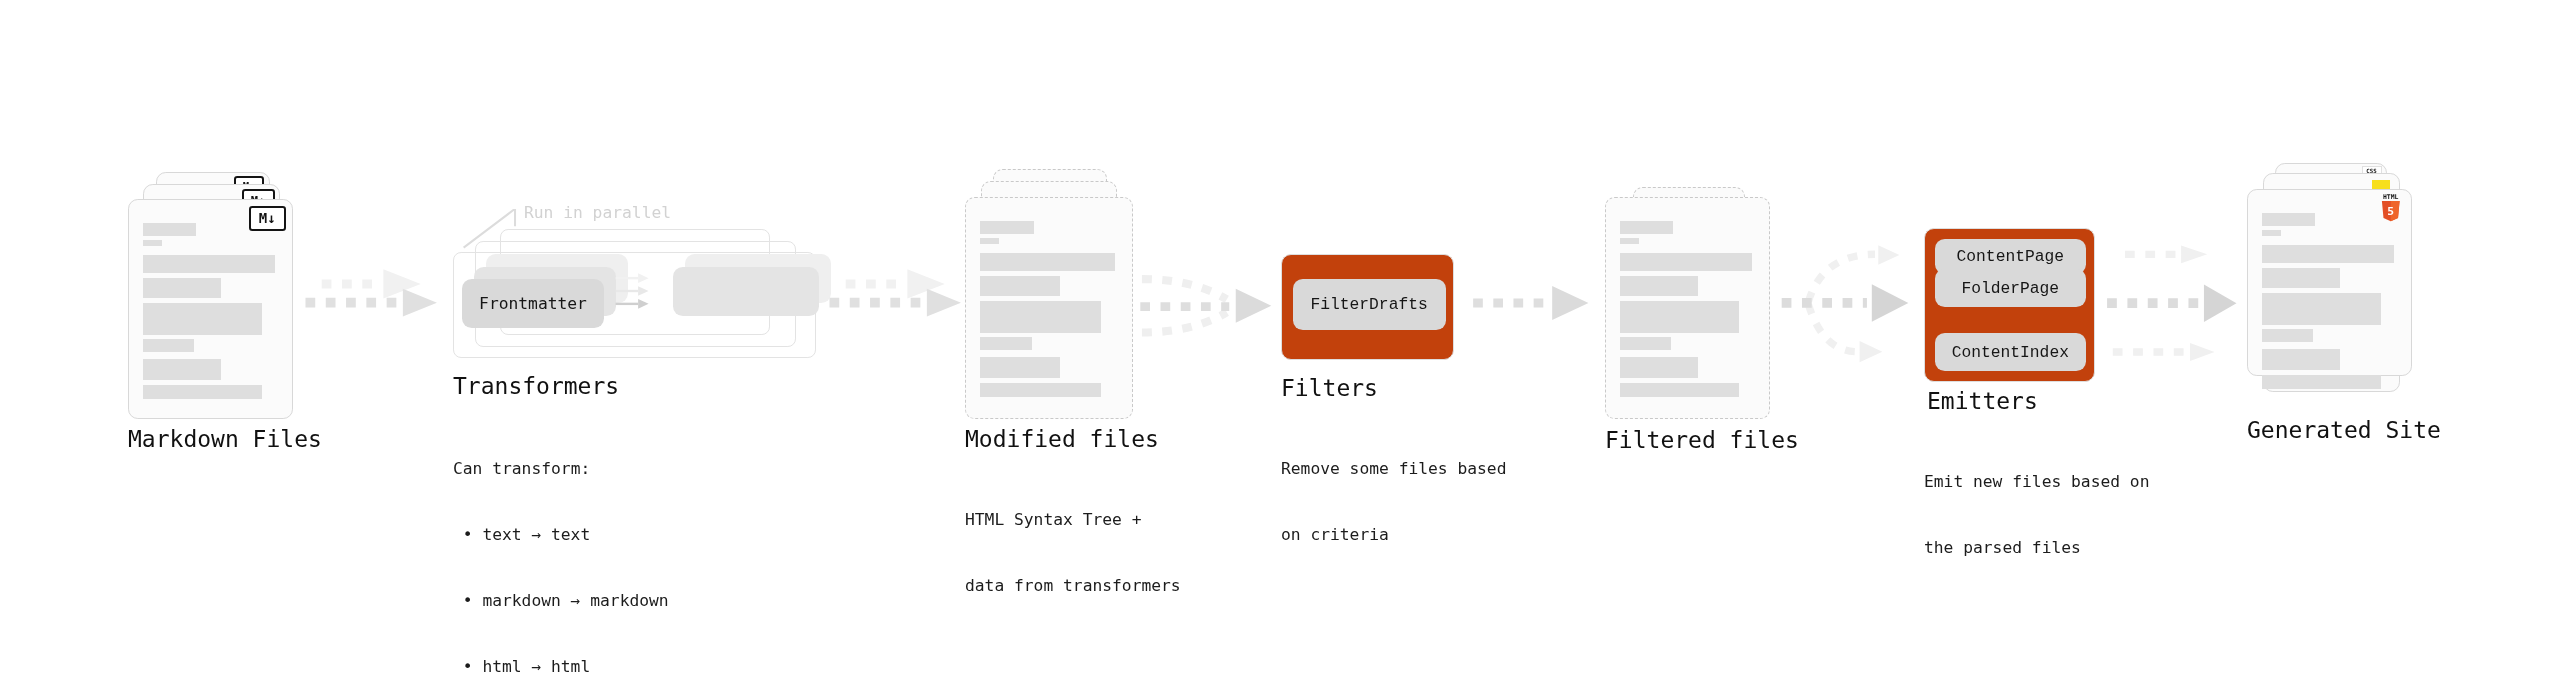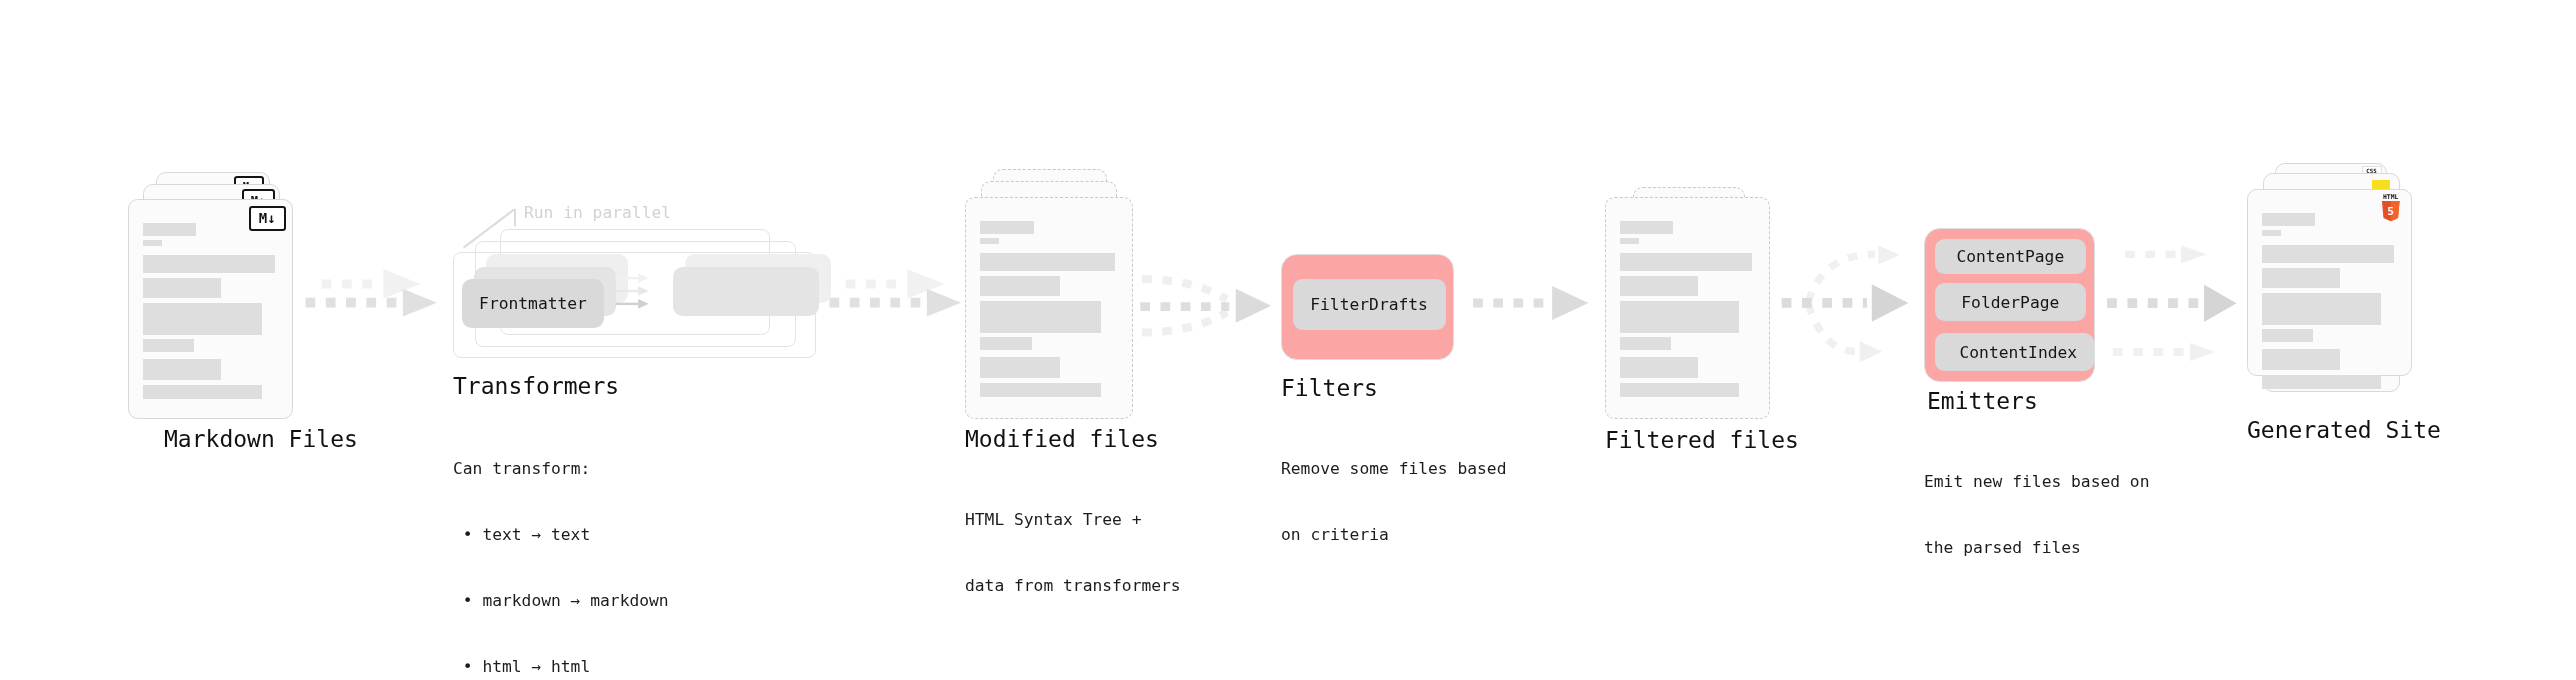--- a/index.html
+++ b/index.html
@@ -14,21 +14,21 @@
   .bars{position:absolute;left:14px;top:23px;right:14px;}
   .bar{background:#dedede;}
   
   .md-badge{position:absolute;background:#fff;border:2px solid #141414;border-radius:3.3px;
     display:flex;align-items:center;justify-content:center;font-weight:bold;color:#141414;}
   .css-badge{position:absolute;background:#fff;border:0.8px solid #e0e0e0;border-bottom:2.4px solid #2965f1;
     display:flex;align-items:center;justify-content:center;font-weight:bold;color:#111;}
   .js-badge{position:absolute;background:#f7df1e;}
   
   .frame{position:absolute;border:1.6px solid #e3e3e3;border-radius:8.1px;box-sizing:border-box;background:transparent;}
-  .panel{position:absolute;border:1.6px solid #dedede;border-radius:16px;background:#fca5a5;box-sizing:border-box;}
+  .panel{position:absolute;border:1.6px solid #dedede;border-radius:10px;background:#c2410c;box-sizing:border-box;font-family:Liberation Mono, monospace;}
   .pill{position:absolute;background:#d9d9d9;border-radius:9.8px;display:flex;align-items:center;justify-content:center;
     font-size:16.3px;color:#161616;white-space:nowrap;}
   .pill.ghost1{background:#e4e4e4;}
   .pill.ghost2{background:#efefef;}
   
   .node-label{position:absolute;font-size:23px;line-height:26px;white-space:nowrap;color:#111;}
   .node-desc{position:absolute;font-size:16.3px;line-height:22px;white-space:pre;color:#1c1c1c;}
   .node-desc .indent{padding-left:9.8px;}
   .annotation{position:absolute;font-size:16.3px;color:#d2d2d2;white-space:nowrap;}
   svg{display:block;}
@@ -52,21 +52,21 @@
         <div class="bar" style="width:14%;height:5.7px;margin-bottom:9px;"></div>
         <div class="bar" style="width:98%;height:18.7px;margin-bottom:4.9px;"></div>
         <div class="bar" style="width:58%;height:19.5px;margin-bottom:4.9px;"></div>
         <div class="bar" style="width:88%;height:32.5px;margin-bottom:4.1px;"></div>
         <div class="bar" style="width:38%;height:13px;margin-bottom:6.5px;"></div>
         <div class="bar" style="width:58%;height:21px;margin-bottom:4.9px;"></div>
         <div class="bar" style="width:88%;height:14px;"></div>
       </div>
     </div>
   </div>
-  <div class="node-label" style="left:128px;top:426px;margin-left:36px;">Markdown Files</div>
+  <div class="node-label" style="left:128px;top:426px;">Markdown Files</div>
 
   <svg class="abs" style="left:299px;top:262px;" width="142" height="61" viewBox="0 0 175 75">
     <line x1="28" y1="27" x2="102" y2="27" stroke="#f1f1f1" stroke-width="11" stroke-dasharray="12 13"></line>
     <polygon points="104,9 150,27 104,45" fill="#f1f1f1"></polygon>
     <line x1="8" y1="50" x2="126" y2="50" stroke="#e0e0e0" stroke-width="12" stroke-dasharray="12 13"></line>
     <polygon points="128,33 170,50 128,67" fill="#e0e0e0"></polygon>
   </svg>
 
   <svg class="abs" style="left:462px;top:205px;" width="62" height="46" viewBox="0 0 76 56">
     <polyline points="2,52 63,6 65,6 65,26" fill="none" stroke="#dcdcdc" stroke-width="2.5"></polyline>
@@ -172,22 +172,22 @@
     <path d="M40,78 Q58,20 122,20" fill="none" stroke="#f0f0f0" stroke-width="9" stroke-dasharray="12 13"></path>
     <polygon points="126,9 152,21 126,33" fill="#f0f0f0"></polygon>
     <path d="M40,82 Q58,140 100,140" fill="none" stroke="#f0f0f0" stroke-width="9" stroke-dasharray="12 13"></path>
     <polygon points="103,127 131,140 103,153" fill="#f0f0f0"></polygon>
     <line x1="7" y1="80" x2="112" y2="80" stroke="#dcdcdc" stroke-width="12" stroke-dasharray="12 13"></line>
     <polygon points="118,57 163,80 118,103" fill="#d5d5d5"></polygon>
   </svg>
 
   <div class="panel" style="left:1924px;top:228px;width:171px;height:154px;">
     <div class="pill" style="left:9.8px;top:9.8px;width:151px;height:35px;">ContentPage</div>
-    <div class="pill" style="left:9.8px;top:54px;width:151px;height:38px;">FolderPage</div>
-    <div class="pill" style="left:9.8px;top:104px;width:151px;height:38px;padding-left:8px;">ContentIndex</div>
+    <div class="pill" style="left:9.8px;top:40px;width:151px;height:38px;">FolderPage</div>
+    <div class="pill" style="left:9.8px;top:104px;width:151px;height:38px;">ContentIndex</div>
   </div>
   <div class="node-label" style="left:1927px;top:388px;">Emitters</div>
   <div class="node-desc" style="left:1924px;top:427px;">
     <div>Emit new files based on</div>
     <div>the parsed files</div>
   </div>
 
   <svg class="abs" style="left:2103px;top:234px;" width="140" height="140" viewBox="0 0 172 172">
     <line x1="27" y1="25" x2="93" y2="25" stroke="#f0f0f0" stroke-width="9" stroke-dasharray="12 13"></line>
     <polygon points="96,14 128,25 96,36" fill="#f0f0f0"></polygon>

